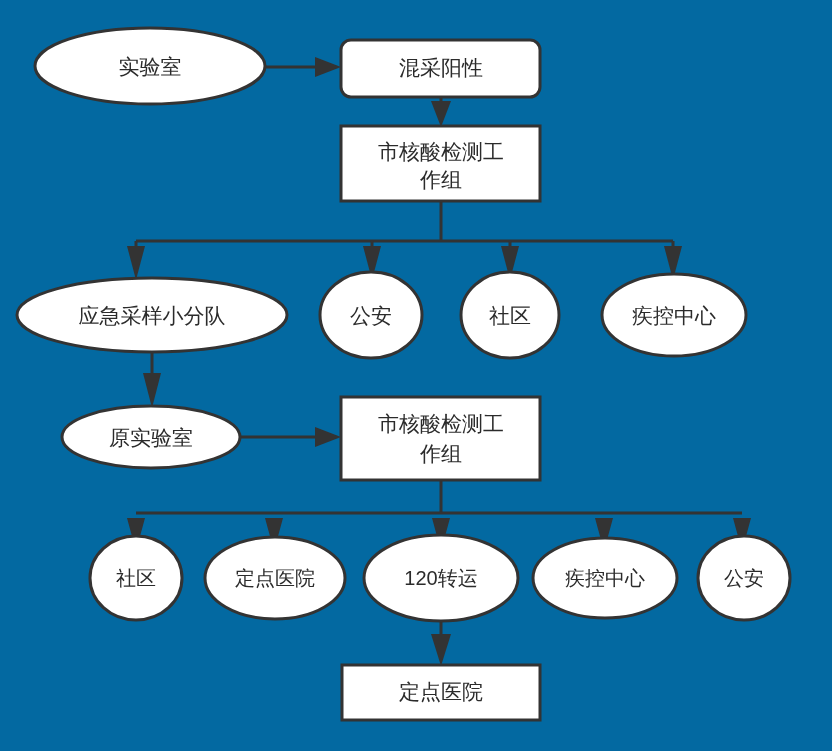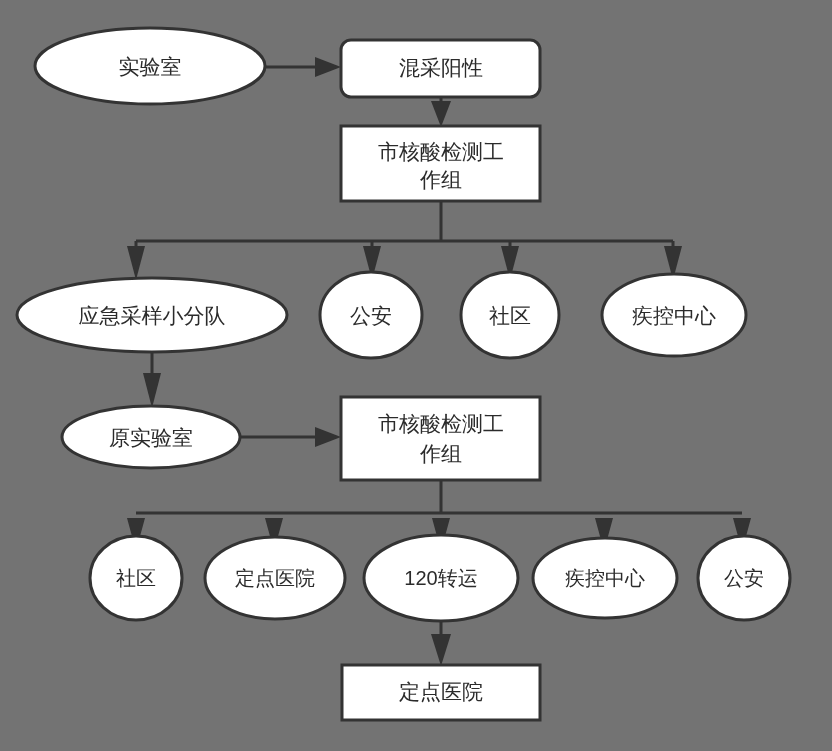--- a/index.html
+++ b/index.html
@@ -8,21 +8,21 @@
     padding: 0;
     background: #ffffff;
   }
   body {
     font-family: "Liberation Sans", "DejaVu Sans", sans-serif;
   }
   #canvas-wrap {
     position: relative;
     width: 832px;
     height: 751px;
-    background: #737373;
+    background: #0369a1;
     overflow: hidden;
   }
   #flow-svg {
     position: absolute;
     left: 0;
     top: 0;
     width: 832px;
     height: 751px;
   }
   .node-shape {

